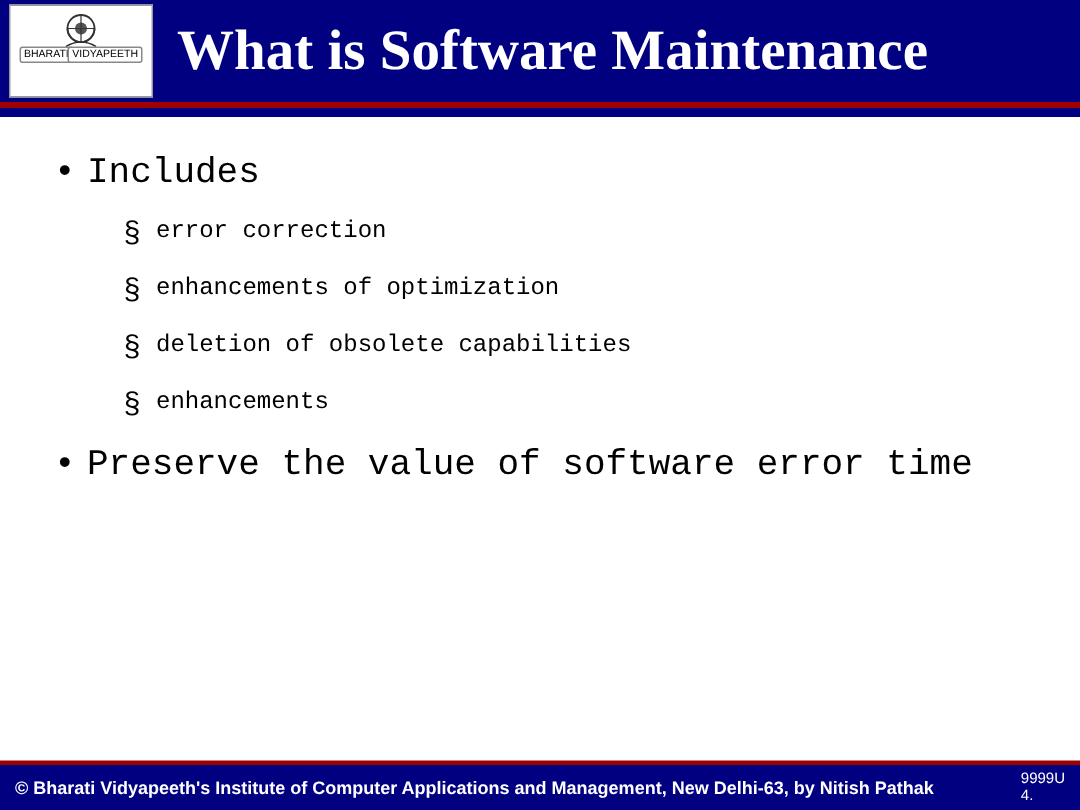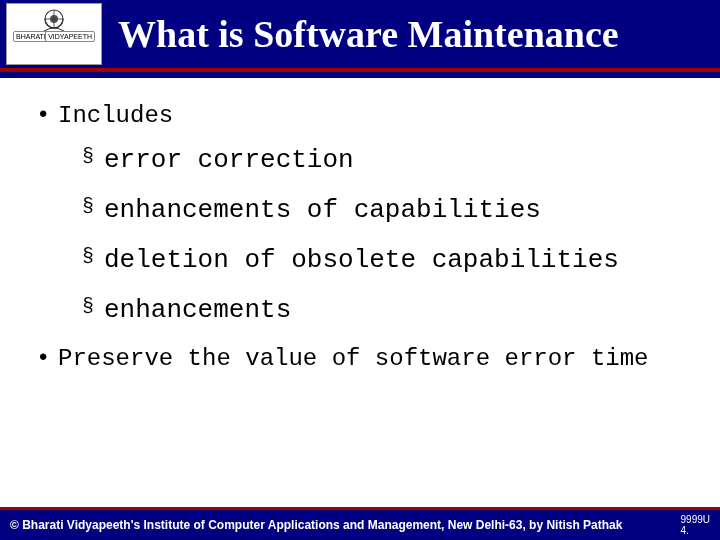--- a/index.html
+++ b/index.html
@@ -12,21 +12,21 @@
   .logo-inner .label-left { position: absolute; left: 1px; top: 24px; font-size: 7px; font-family: Arial, sans-serif; color: #000; background: #fff; padding: 1px 2px; border: 1px solid #888; border-radius: 2px; }
   .logo-inner .label-right { position: absolute; right: 1px; top: 24px; font-size: 7px; font-family: Arial, sans-serif; color: #000; background: #fff; padding: 1px 2px; border: 1px solid #888; border-radius: 2px; }
   .title { color: #fff; font-size: 38px; font-weight: bold; margin-left: 16px; white-space: nowrap; }
   .red-line { height: 4px; background: #a00000; width: 100%; }
   .spacer-line { height: 6px; background: #000080; width: 100%; }
   .body { flex: 1; padding: 24px 36px 0 36px; color: #000; }
   ul.top { list-style: none; font-family: Liberation Mono, monospace; }
   ul.top > li { font-size: 24px; margin-bottom: 12px; padding-left: 22px; position: relative; }
   ul.top > li::before { content: "•"; position: absolute; left: 0; top: 0; font-size: 24px; }
   ul.sub { list-style: none; margin: 16px 0 18px 24px; }
-  ul.sub > li { font-size: 26px; margin-bottom: 20px; padding-left: 22px; position: relative; }
+  ul.sub > li { font-size: 16px; margin-bottom: 20px; padding-left: 22px; position: relative; }
   ul.sub > li::before { content: "§"; position: absolute; left: 0; top: 0; font-size: 20px; }
   .footer-band { background: #000080; height: 30px; width: 100%; position: absolute; bottom: 0; left: 0; display: flex; align-items: center; justify-content: space-between; padding: 0 10px; }
   .footer-red { height: 3px; background: #a00000; width: 100%; position: absolute; bottom: 30px; left: 0; }
   .footer-text { color: #fff; font-size: 12px; font-family: Arial, sans-serif; font-weight: bold; }
   .footer-right { color: #fff; font-size: 10px; font-family: Arial, sans-serif; text-align: left; line-height: 1.1; }
 </style>
 </head>
 <body>
 
 <div class="slide">
@@ -50,21 +50,21 @@
   </div>
   <div class="red-line"></div>
   <div class="spacer-line"></div>
 
   <div class="body">
     <ul class="top">
       <li>
         <span>Includes</span>
         <ul class="sub">
           <li>error correction</li>
-          <li>enhancements of capabilities</li>
+          <li>enhancements of optimization</li>
           <li>deletion of obsolete capabilities</li>
           <li>enhancements</li>
         </ul>
       </li>
       <li>
         <span>Preserve the value of software error time</span>
       </li>
     </ul>
   </div>
 

